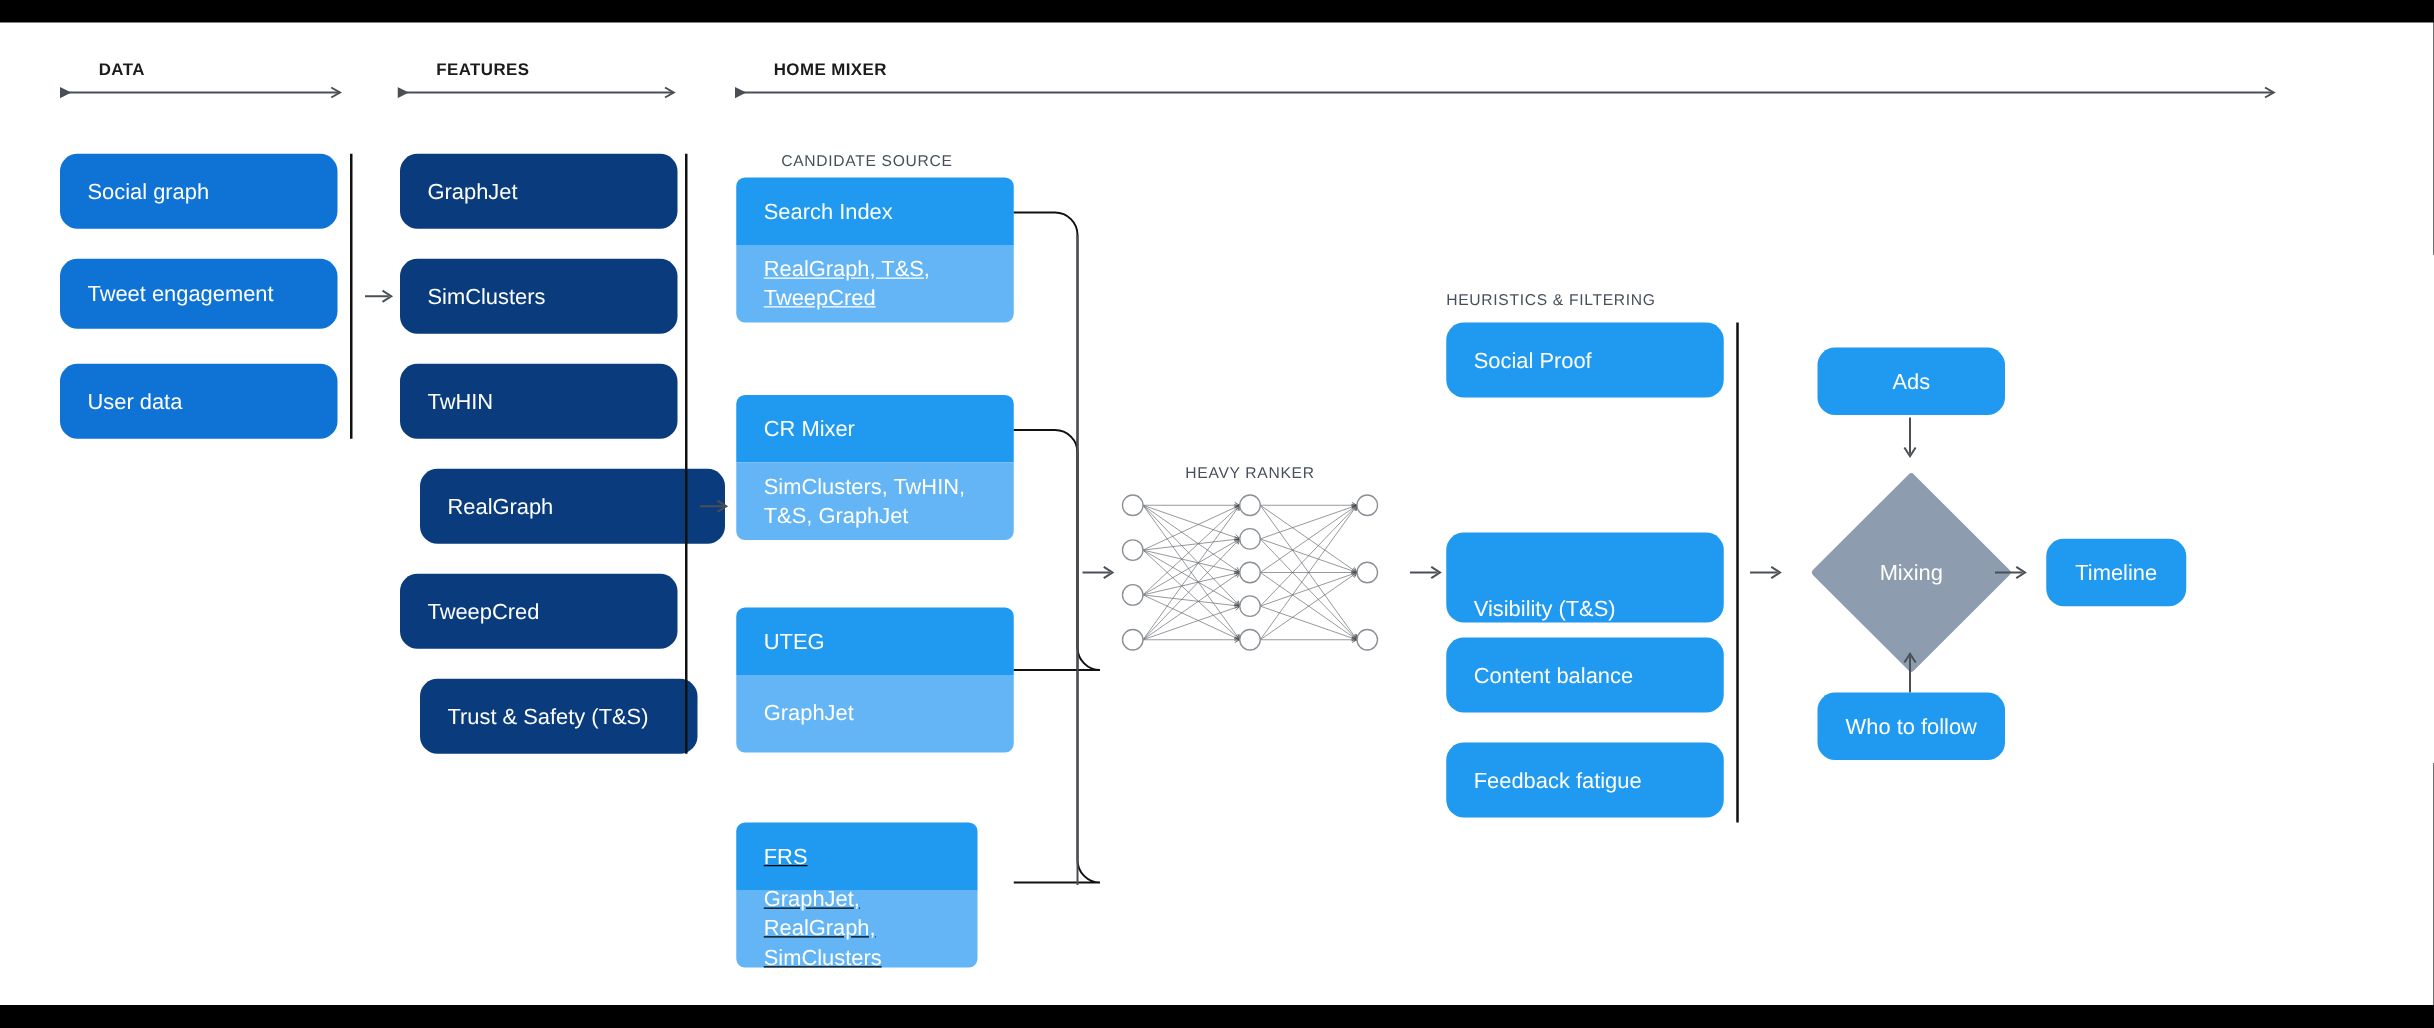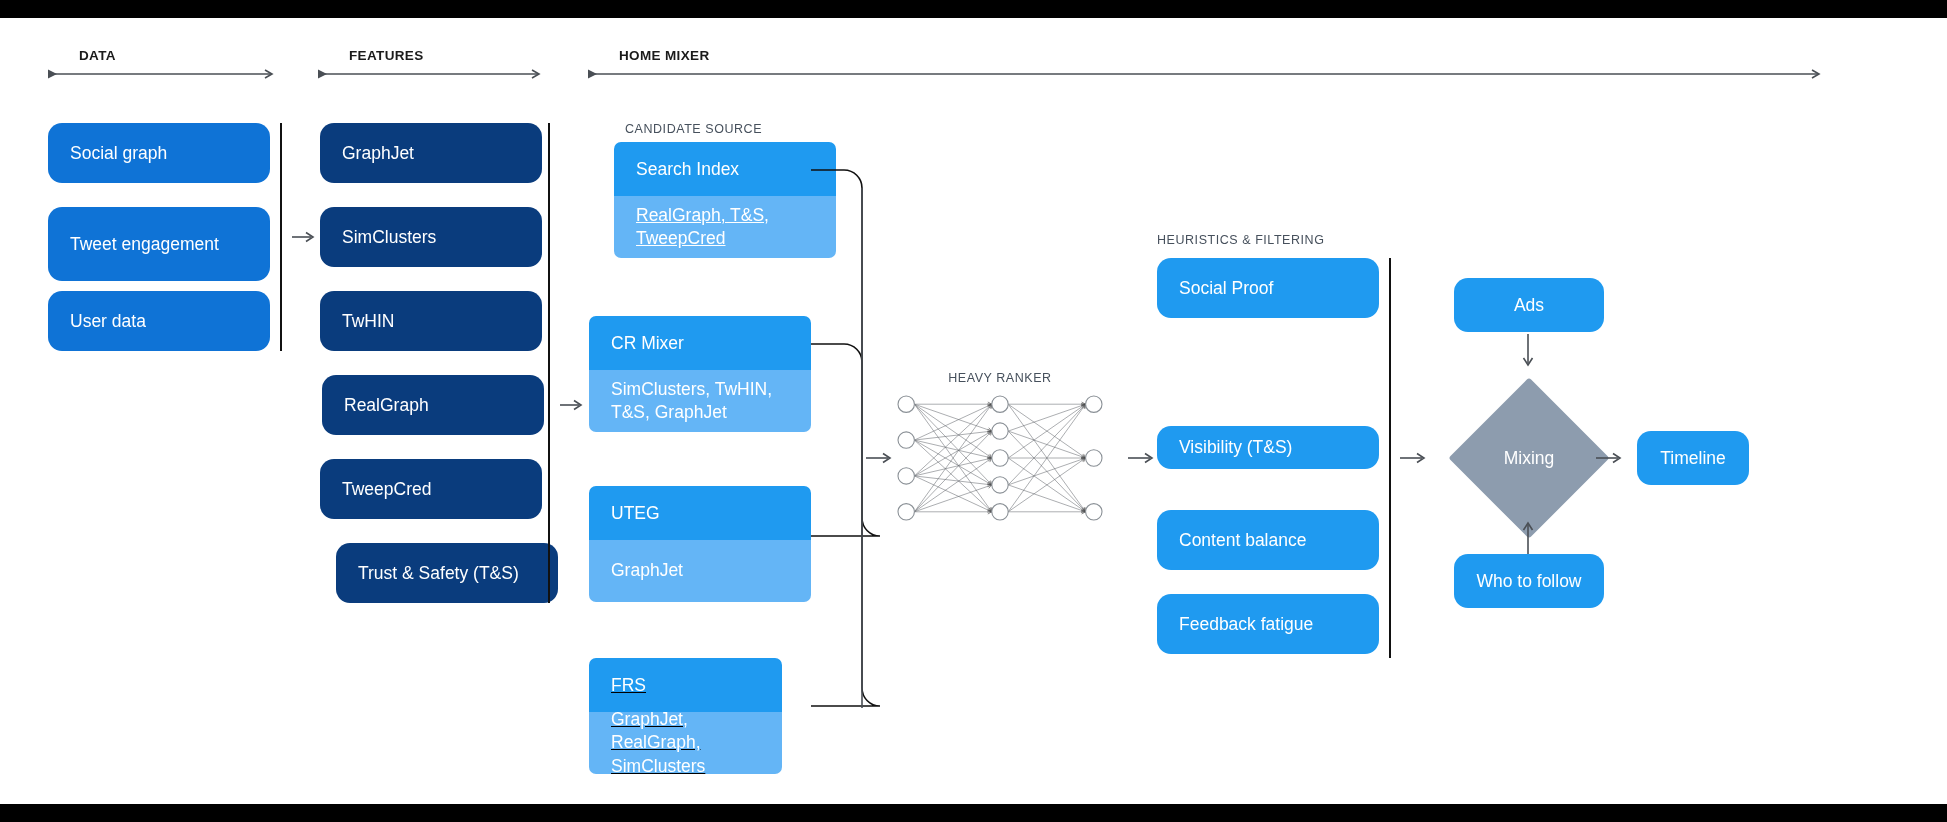--- a/index.html
+++ b/index.html
@@ -160,21 +160,21 @@
       <svg width="1235" height="12" viewBox="0 0 1235 12">
         <line x1="3" y1="6" x2="1230" y2="6" stroke="#4a4f55" stroke-width="1.6"></line>
         <polygon points="0,1.5 9,6 0,10.5" fill="#4a4f55"></polygon>
         <polyline points="1224,2 1231,6 1224,10" fill="none" stroke="#4a4f55" stroke-width="1.6"></polyline>
       </svg>
     </div>
 
     <div class="box data" style="left:48px; top:105px; width:222px; height:60px;">
       <span>Social graph</span>
     </div>
-    <div class="box data" style="left:48px; top:189px; width:222px; height:74px;">
+    <div class="box data" style="left:48px; top:189px; width:222px; height:56px;">
       <span>Tweet engagement</span>
     </div>
     <div class="box data" style="left:48px; top:273px; width:222px; height:60px;">
       <span>User data</span>
     </div>
 
     <div class="vrule" style="left:280px; top:105px; height:228px;"></div>
 
     <div class="conn" style="left:292px; top:212px;">
       <svg width="24" height="14" viewBox="0 0 24 14">
@@ -185,42 +185,42 @@
 
     <div class="box feature" style="left:320px; top:105px; width:222px; height:60px;">
       <span>GraphJet</span>
     </div>
     <div class="box feature" style="left:320px; top:189px; width:222px; height:60px;">
       <span>SimClusters</span>
     </div>
     <div class="box feature" style="left:320px; top:273px; width:222px; height:60px;">
       <span>TwHIN</span>
     </div>
-    <div class="box feature" style="left:322px; top:357px; width:222px; height:60px;">
+    <div class="box feature" style="left:336px; top:357px; width:244px; height:60px;">
       <span>RealGraph</span>
     </div>
     <div class="box feature" style="left:320px; top:441px; width:222px; height:60px;">
       <span>TweepCred</span>
     </div>
     <div class="box feature" style="left:320px; top:525px; width:222px; height:60px;margin-left:16px;">
       <span>Trust &amp; Safety (T&amp;S)</span>
     </div>
 
     <div class="vrule" style="left:548px; top:105px; height:480px;"></div>
 
     <div class="conn" style="left:560px; top:380px;">
       <svg width="24" height="14" viewBox="0 0 24 14">
         <line x1="0" y1="7" x2="19" y2="7" stroke="#4a4f55" stroke-width="1.6"></line>
         <polyline points="14,2.5 21,7 14,11.5" fill="none" stroke="#4a4f55" stroke-width="1.6"></polyline>
       </svg>
     </div>
 
     <div class="sub-label" style="left:589px; top:104px;margin-left:36px;">CANDIDATE SOURCE</div>
 
-    <div class="cs-group" style="left:589px; top:124px; width:222px;margin-left:25px;">
+    <div class="cs-group" style="left:589px; top:124px; width:222px;">
       <div class="cs-head" style="height:54px;">Search Index</div>
       <div class="cs-body" style="height:62px;text-decoration:underline;">RealGraph, T&amp;S,
 TweepCred</div>
     </div>
 
     <div class="cs-group" style="left:589px; top:298px; width:222px;">
       <div class="cs-head" style="height:54px;">CR Mixer</div>
       <div class="cs-body" style="height:62px;">SimClusters, TwHIN,
 T&amp;S, GraphJet</div>
     </div>
@@ -351,21 +351,21 @@
         <line x1="0" y1="7" x2="22" y2="7" stroke="#4a4f55" stroke-width="1.6"></line>
         <polyline points="17,2.5 24,7 17,11.5" fill="none" stroke="#4a4f55" stroke-width="1.6"></polyline>
       </svg>
     </div>
 
     <div class="sub-label" style="left:1157px; top:215px;">HEURISTICS &amp; FILTERING</div>
 
     <div class="box heur" style="left:1157px; top:240px; width:222px; height:60px;">
       <span>Social Proof</span>
     </div>
-    <div class="box heur" style="left:1157px; top:408px; width:222px; height:43px;">
+    <div class="box heur" style="left:1157px; top:408px; width:222px; height:72px;align-items:flex-end;">
       <span>Visibility (T&amp;S)</span>
     </div>
     <div class="box heur" style="left:1157px; top:492px; width:222px; height:60px;">
       <span>Content balance</span>
     </div>
     <div class="box heur" style="left:1157px; top:576px; width:222px; height:60px;">
       <span>Feedback fatigue</span>
     </div>
 
     <div class="vrule" style="left:1389px; top:240px; height:400px;"></div>

